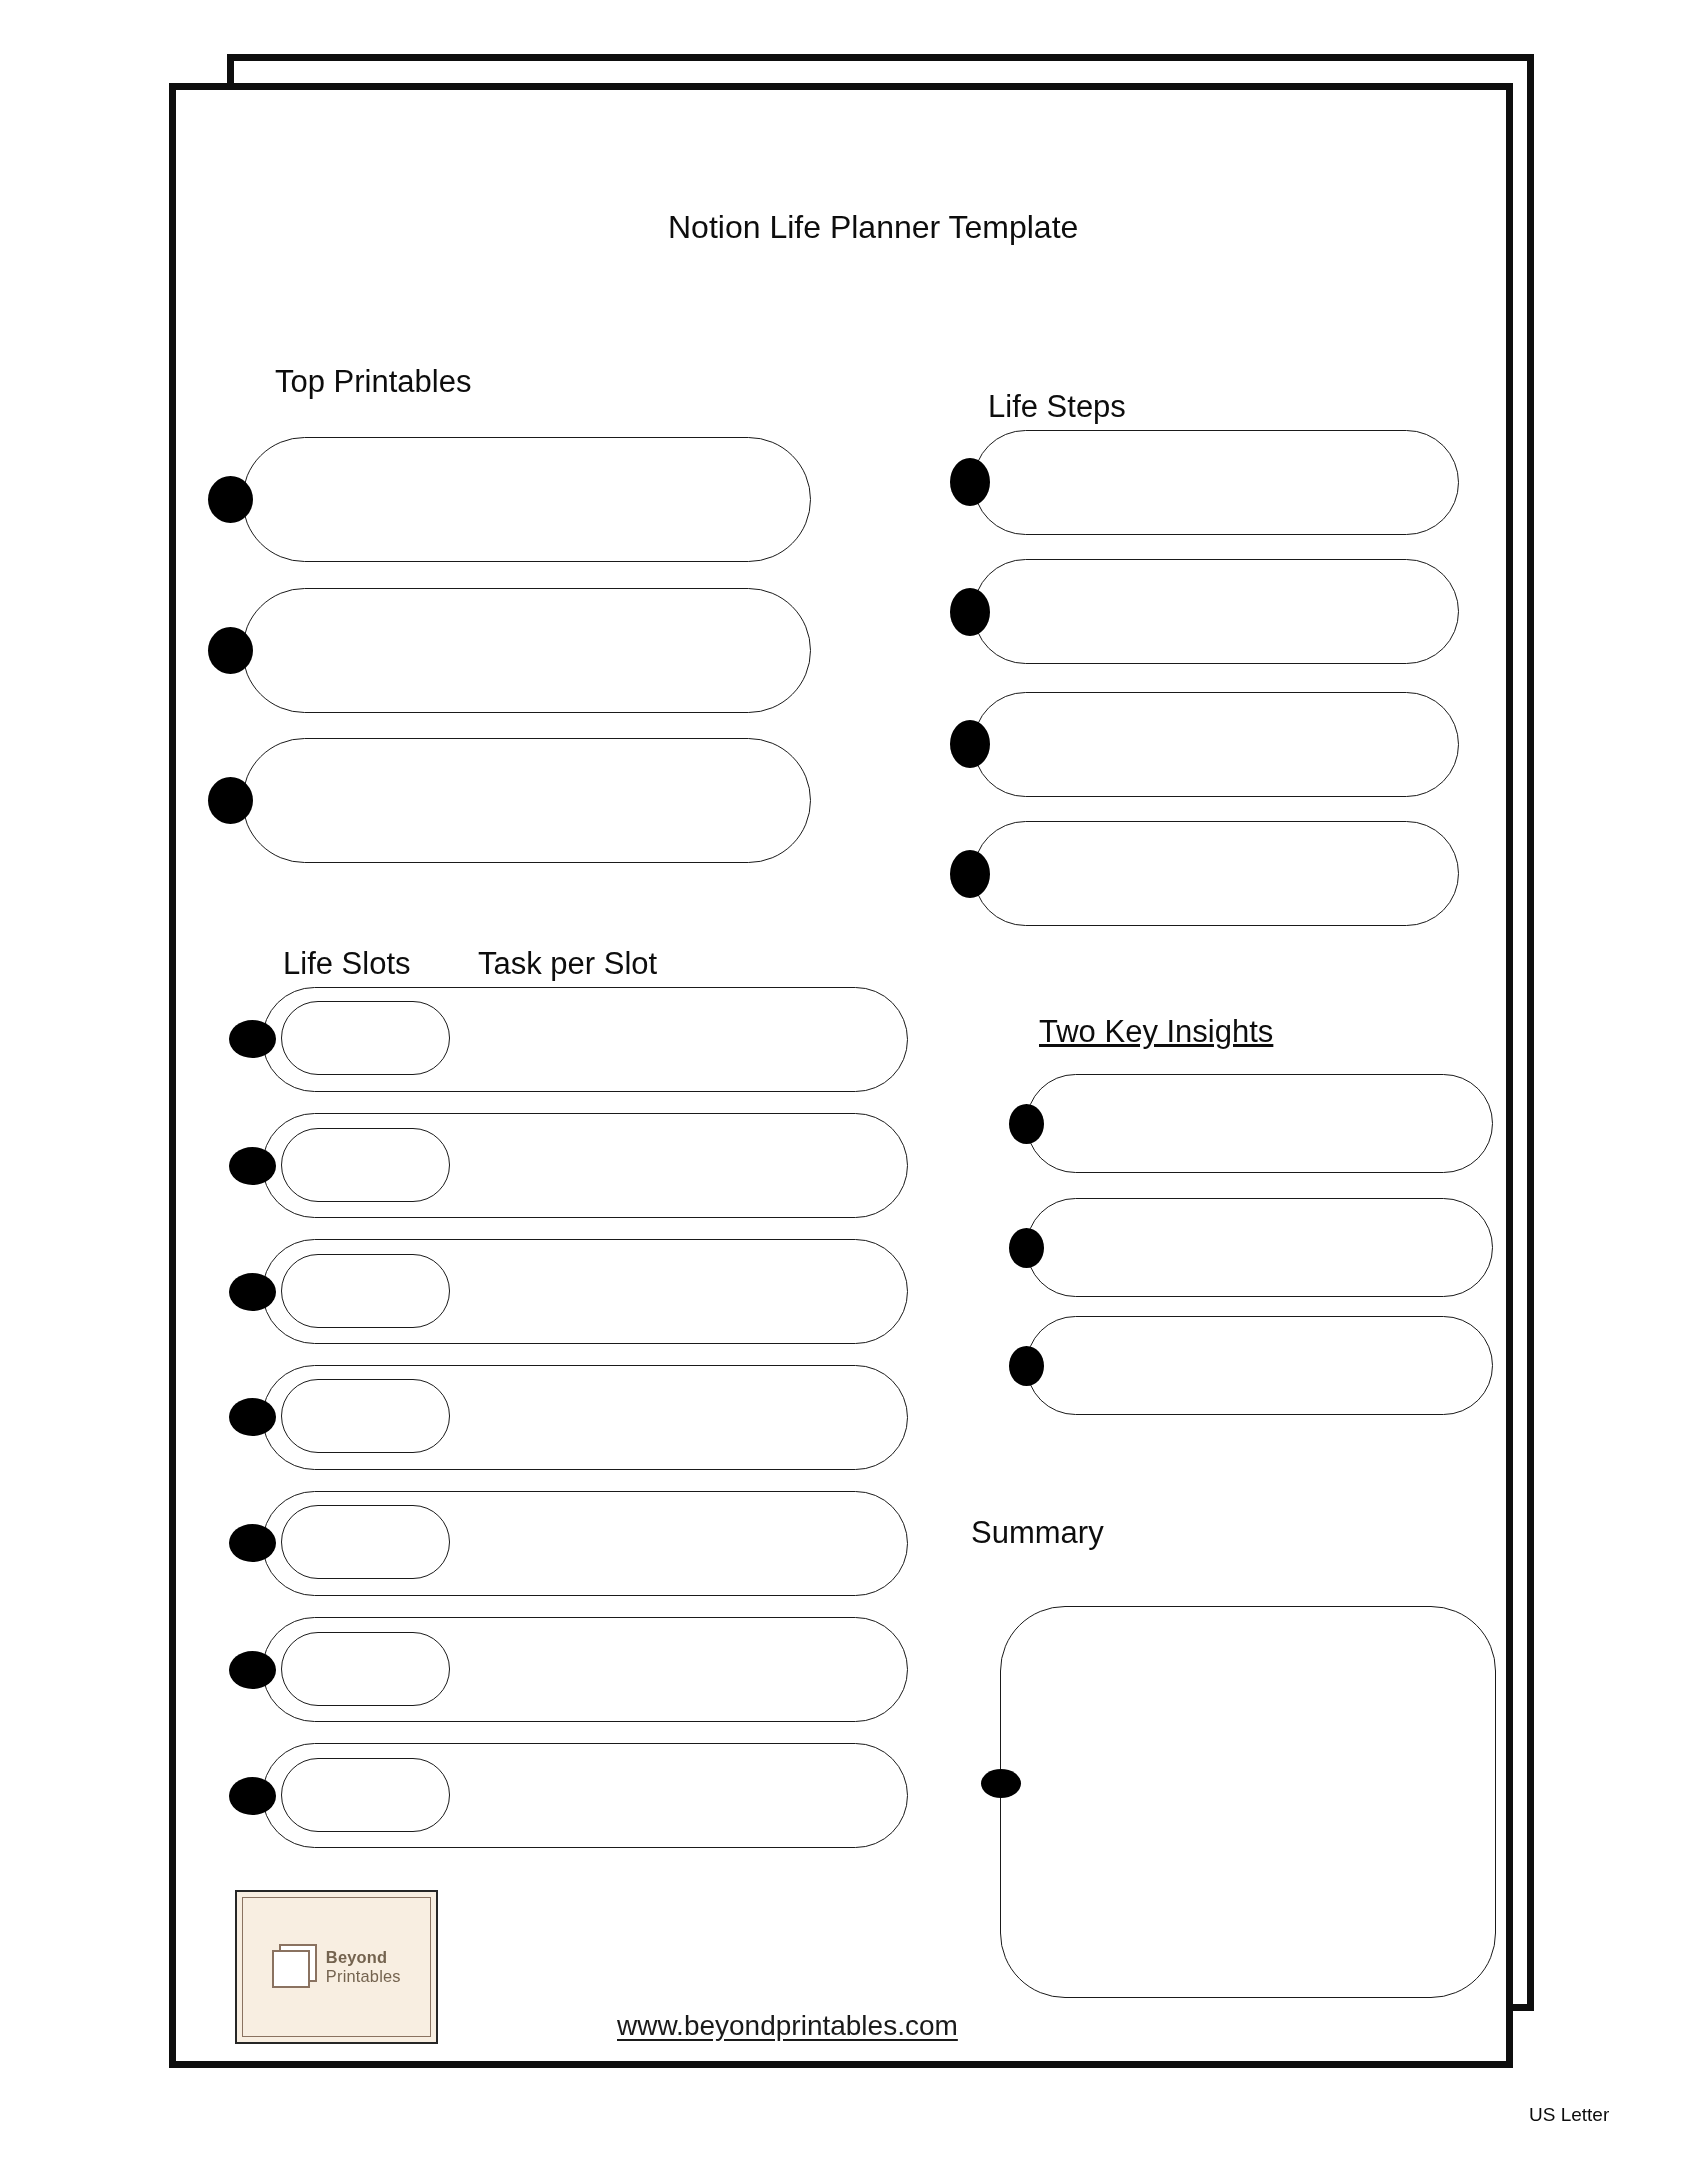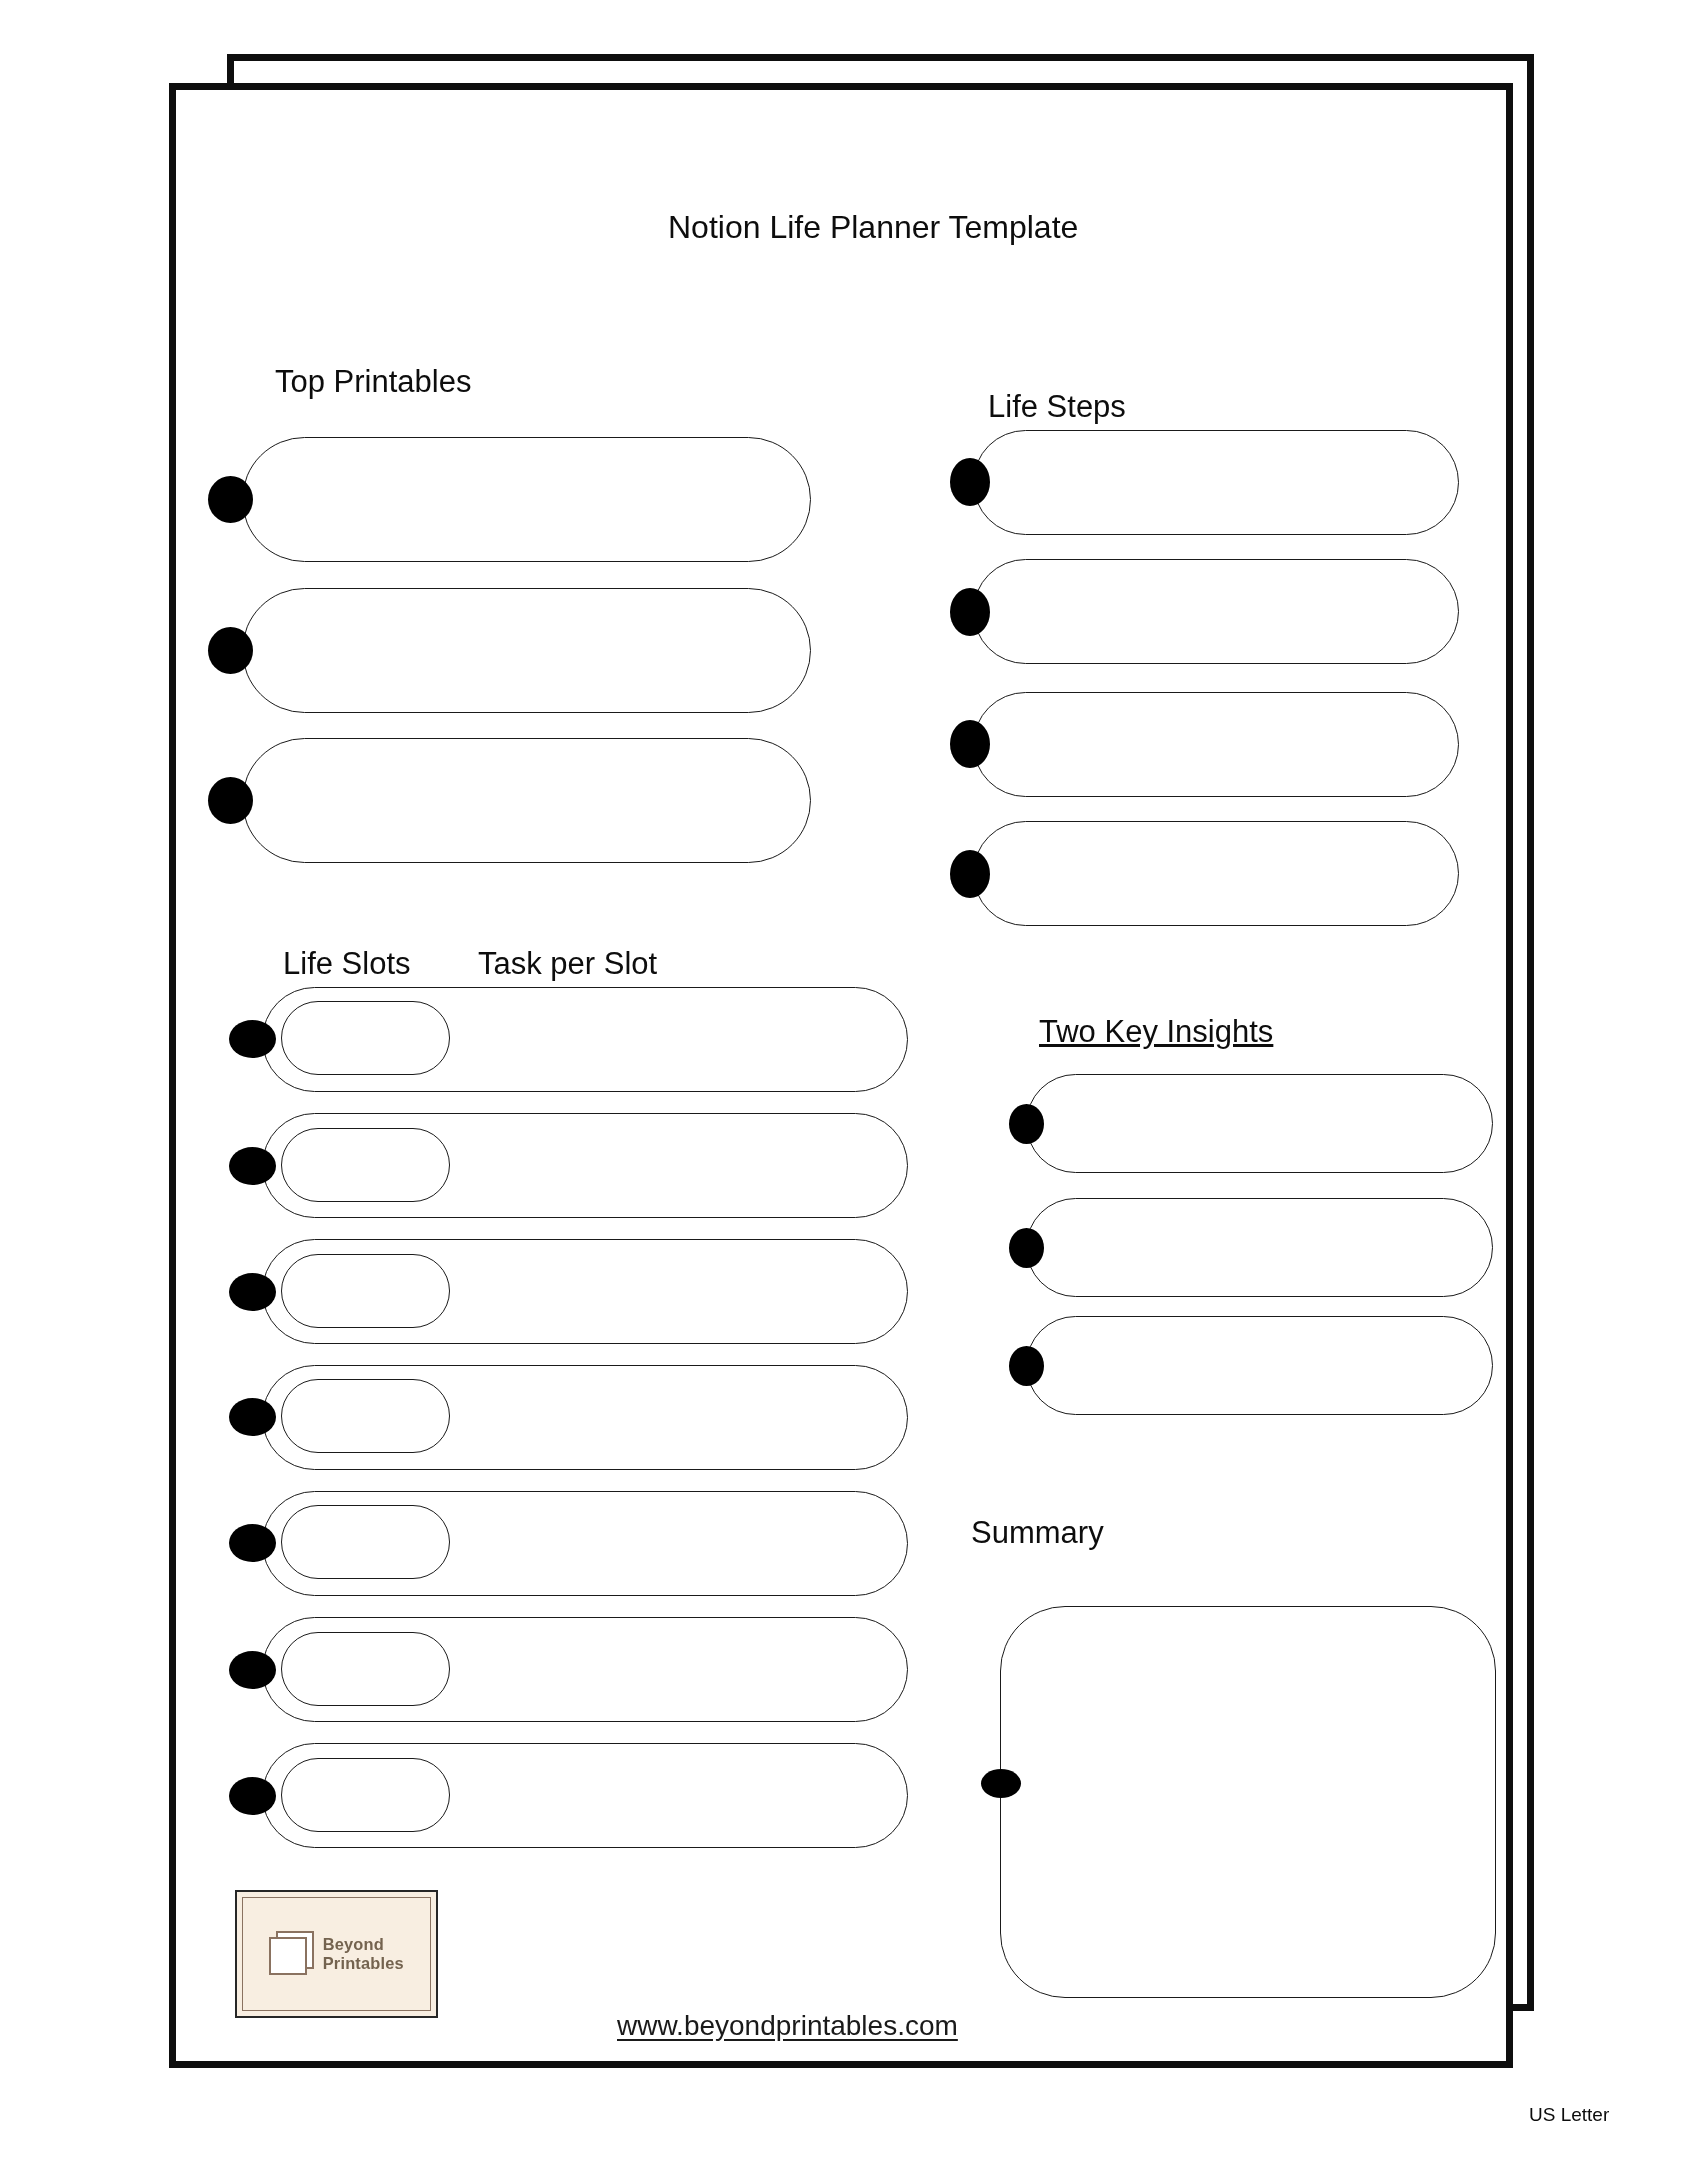--- a/index.html
+++ b/index.html
@@ -42,32 +42,32 @@
 
   
   .tki-pill{left:1026px;width:467px;height:99px;border-radius:50px;}
   .tki-dot{left:1009px;width:35px;height:40px;}
 
   
   #summary-box{left:1000px;top:1606px;width:496px;height:392px;border-radius:65px;}
   #summary-dot{left:981px;top:1769px;width:40px;height:29px;}
 
   
-  #brand-logo{left:235px;top:1890px;width:203px;height:128px;background:#f8eee1;
+  #brand-logo{left:235px;top:1890px;width:203px;height:154px;background:#f8eee1;
     border:2.6px solid #262626;box-sizing:border-box;z-index:4;}
   #brand-logo-inner{position:absolute;left:5.2px;top:5.2px;right:5.2px;bottom:5.2px;
     border:1.7px solid #8a7260;display:flex;align-items:center;justify-content:center;gap:8.6px;}
   .pages-icon{position:relative;width:45px;height:47px;flex:0 0 auto;}
   .pages-icon .pg{position:absolute;width:38px;height:38px;background:#ffffff;
     border:2.6px solid #8a7260;box-sizing:border-box;}
   .pages-icon .pg-back{left:7px;top:0px;}
   .pages-icon .pg-front{left:0px;top:6px;}
   .brand-text{color:#74634f;font-size:16.4px;line-height:1.0;letter-spacing:0.2px;}
   .brand-text .l1{font-weight:700;margin-bottom:2.6px;}
-  .brand-text .l2{font-weight:700;text-align:center;}
+  .brand-text .l2{font-weight:400;text-align:center;}
 
   
   #website-link{left:617px;top:2010px;font-size:28px;color:#1a1a1a;
     text-decoration:underline;text-underline-offset:3.5px;z-index:3;}
   #paper-size-label{left:1529px;top:2104px;font-size:19px;color:#0d0d0d;z-index:3;}
 </style>
 </head>
 <body>
 
 <div id="canvas">

